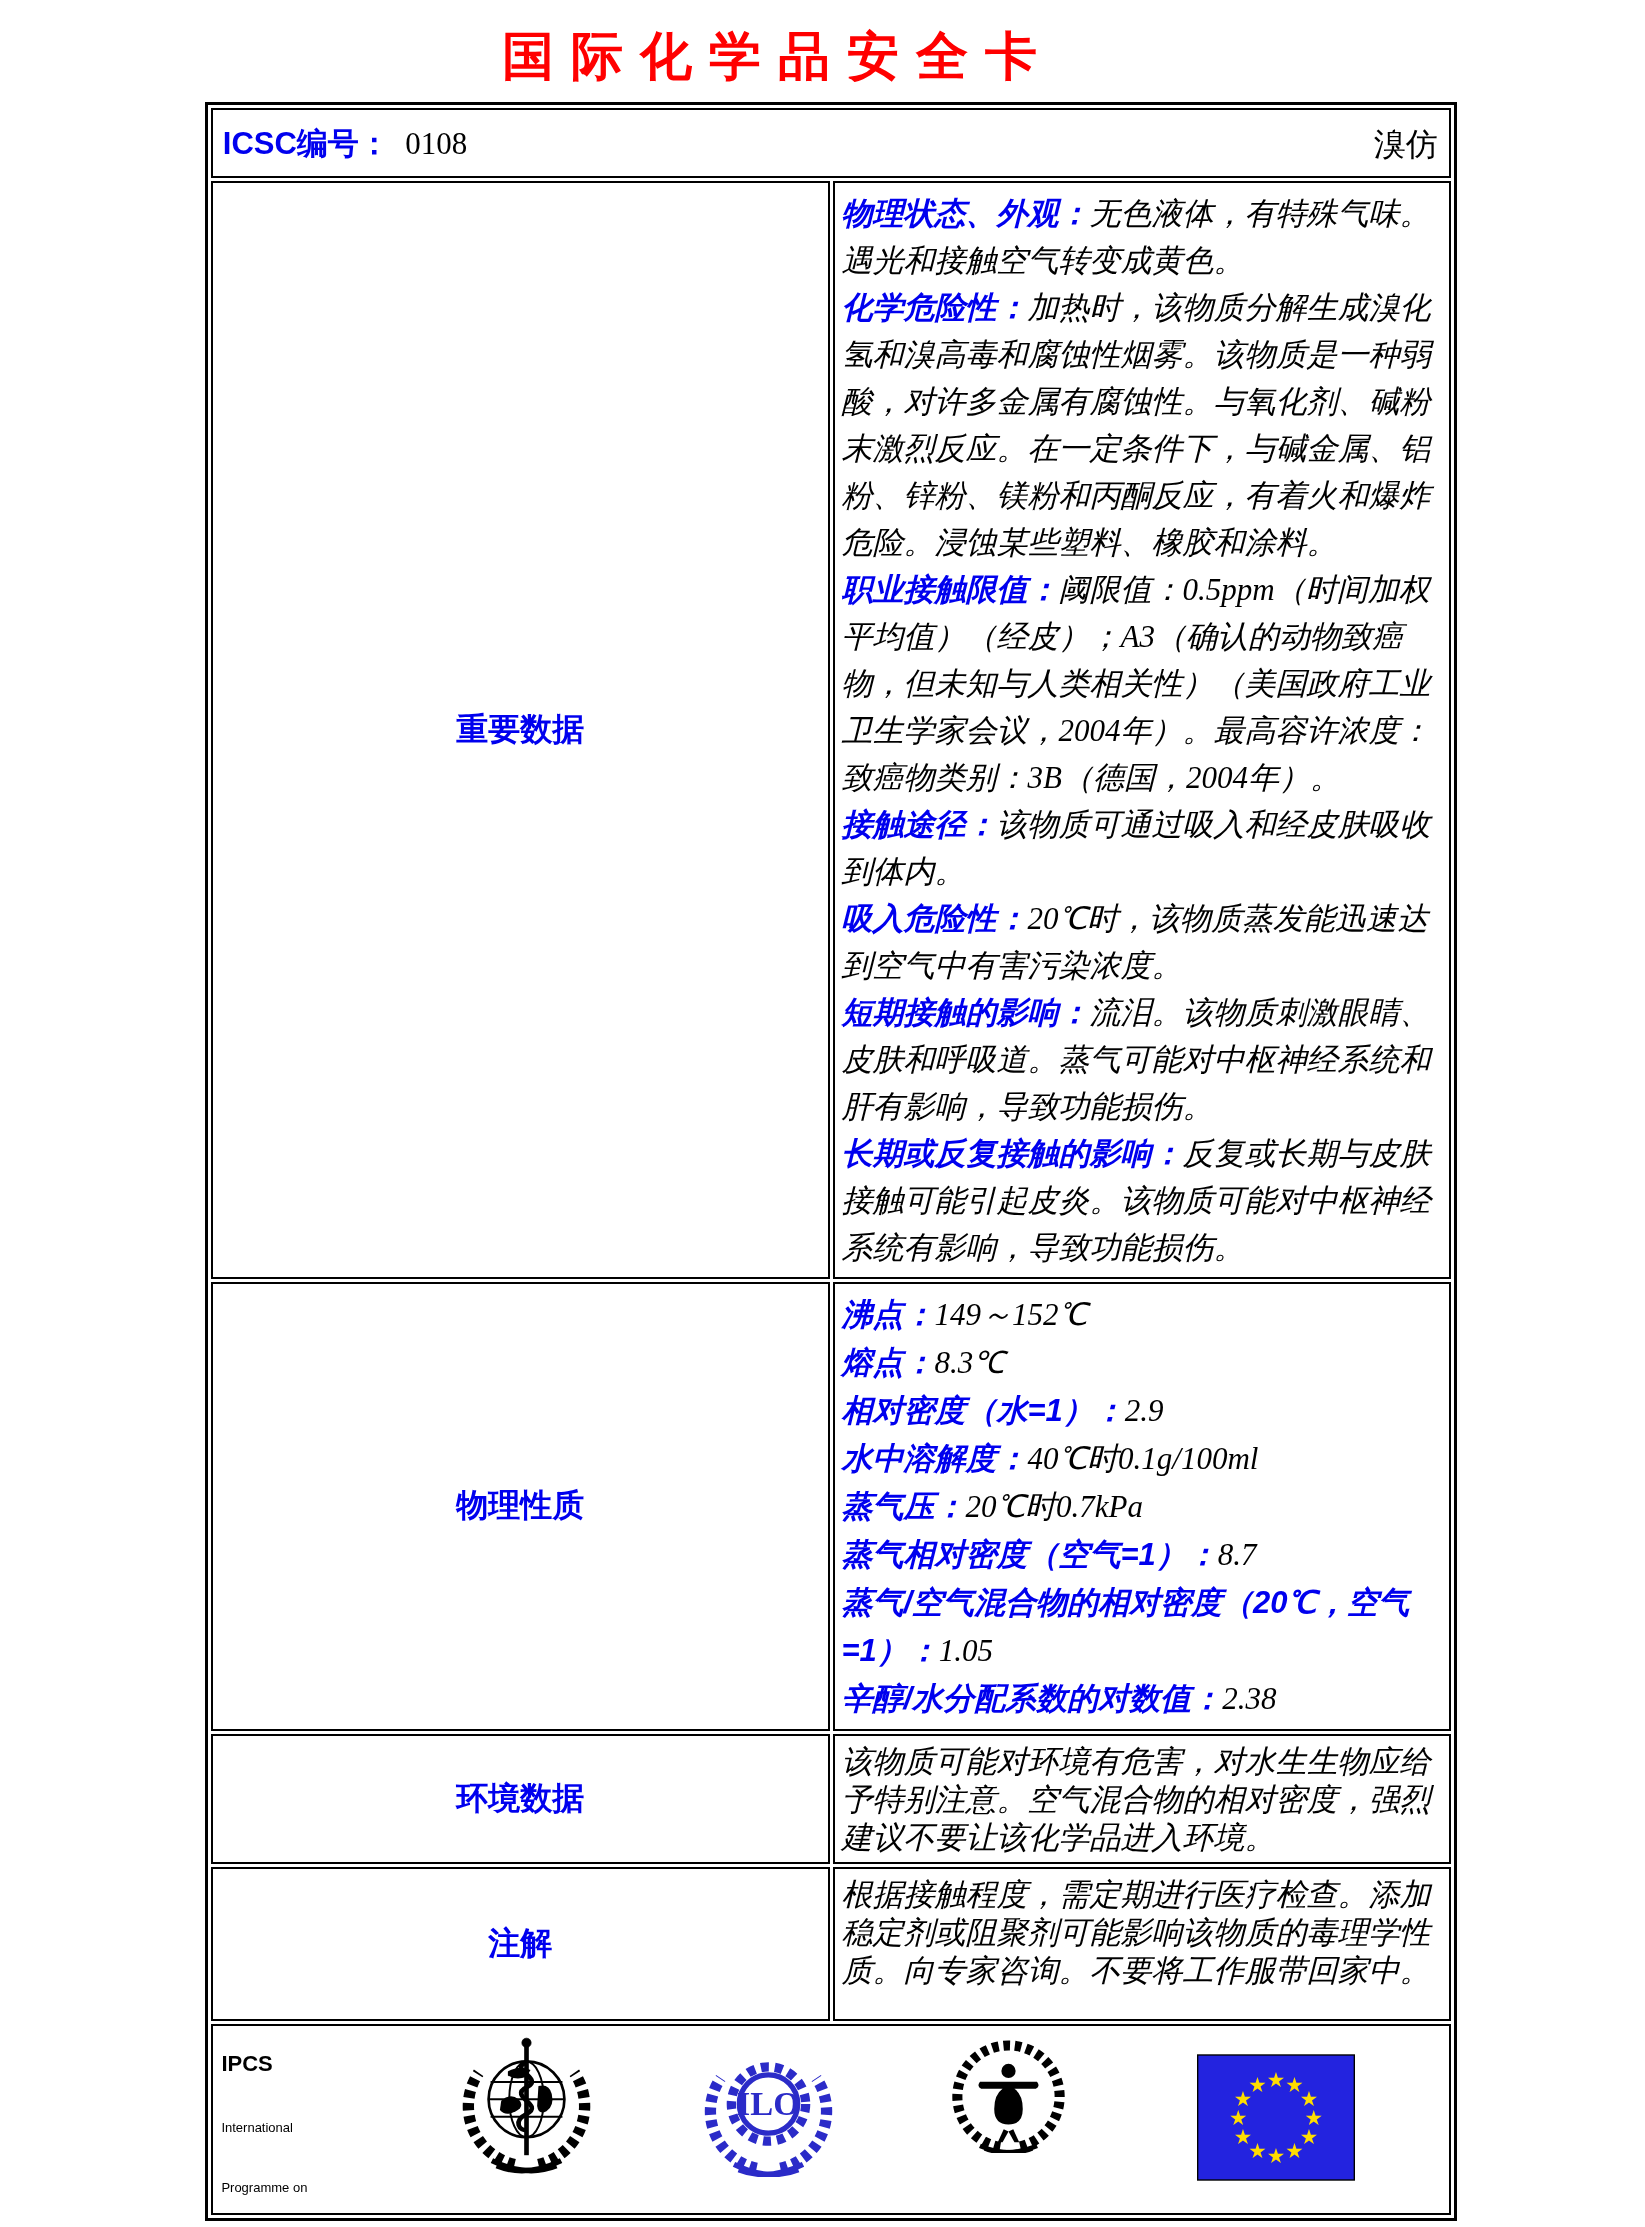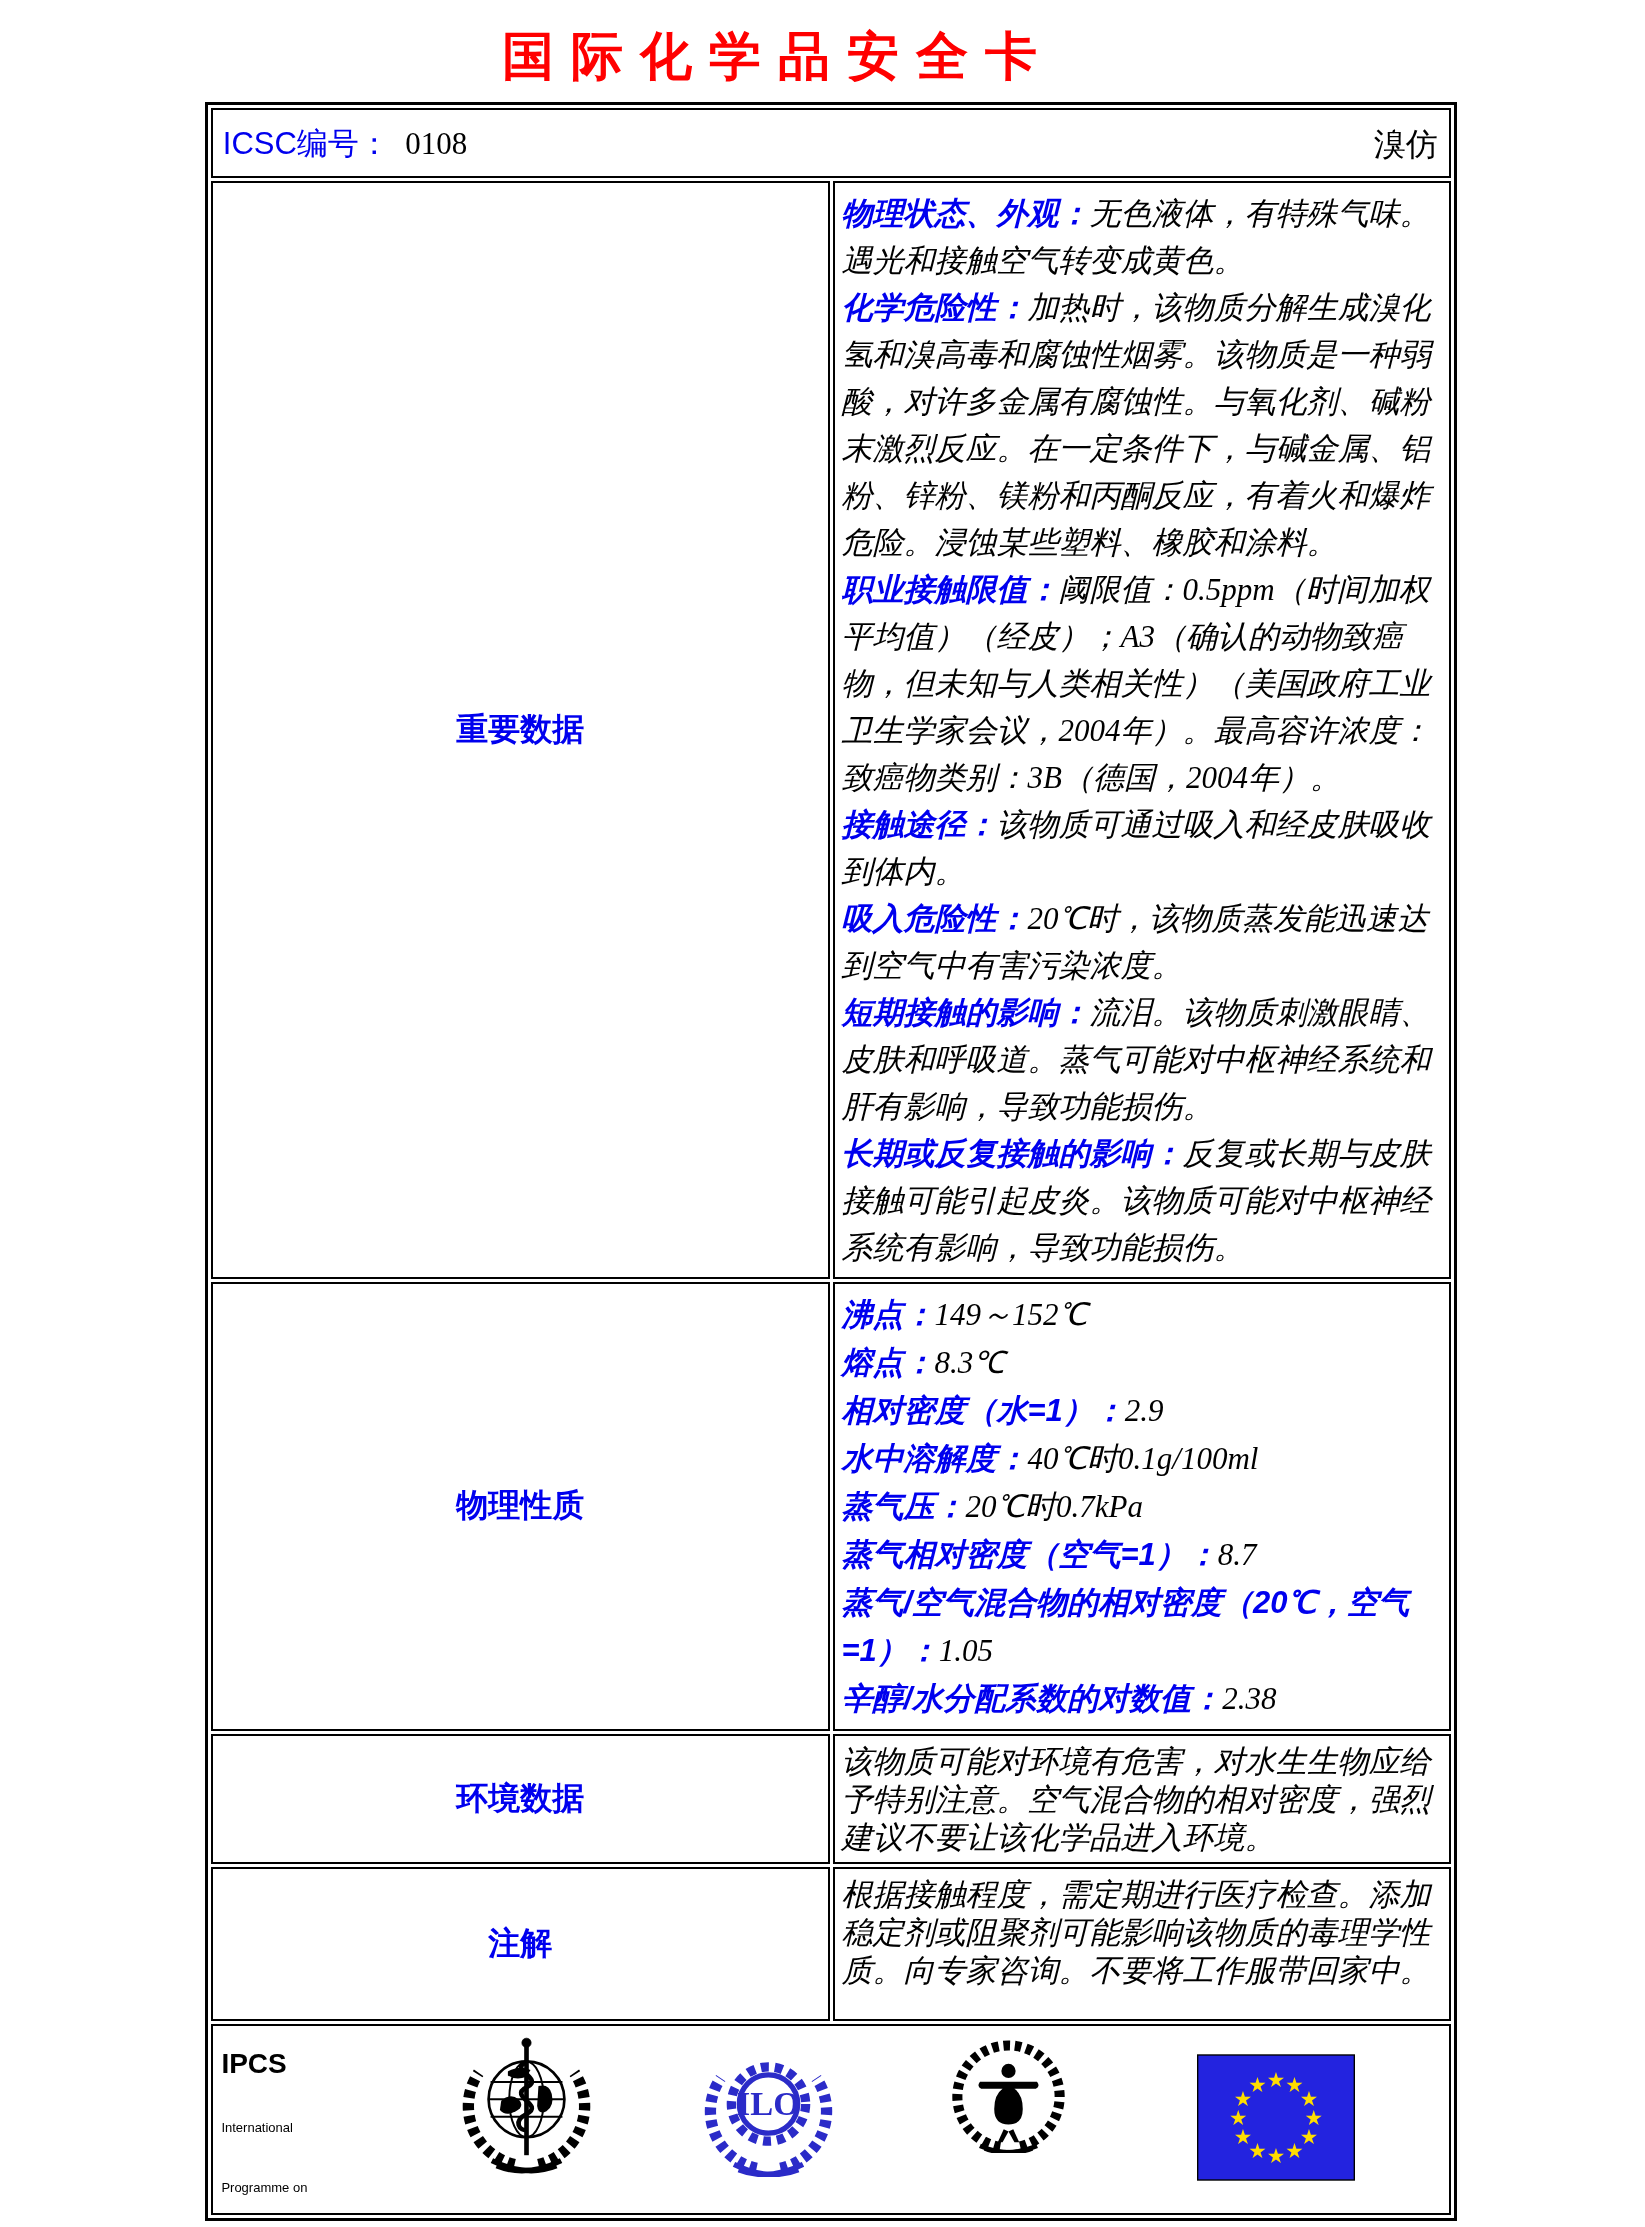--- a/index.html
+++ b/index.html
@@ -26,37 +26,37 @@
     width:162px; vertical-align:middle; text-align:center;
     color:#0000ee; font-weight:bold; font-size:32px;
     font-family:"Liberation Sans", sans-serif; padding:4px;
   }
   td.content { padding:7px 12.6px 5.6px 7px; font-size:31px; line-height:47px;font-style:italic; }
   td.content p { margin:0; text-align:left; }
   .blabel { color:#0000ee; font-weight:bold; font-family:"Liberation Sans", sans-serif; }
   .icsc-cell {
     padding:12.6px 11.2px 9.8px 9.8px; font-size:31px; height:43px; overflow:hidden;
   }
-  .icsc-label { color:#0000ee; font-weight:normal; font-family:"Liberation Sans", sans-serif; }
+  .icsc-label { color:#0000ee; font-weight:bold; font-family:"Liberation Sans", sans-serif; }
   .icsc-number { color:#000; margin-left:15.4px; }
   .chem-name { float:right; font-size:32px; }
   .cell-important { height:727px; }
   .cell-phys { height:383px; }
   .cell-phys p { line-height:48px; }
   .cell-env { height:71px; }
   .cell-env p, .cell-notes p { line-height:38px; }
   .cell-notes { height:137px; }
   .cell-addl { height:42px; }
   .logos-cell { padding:0; height:187px; }
   .logos-inner { position:relative; width:100%; height:187px; }
   .ipcs-block {
     position:absolute; left:8.4px; top:22.4px;
     font-family:"Liberation Sans", sans-serif; color:#000;
   }
-  .ipcs-acronym { font-size:28px; font-weight:bold; line-height:32px; }
+  .ipcs-acronym { font-size:22px; font-weight:bold; line-height:32px; }
   .ipcs-line { font-size:13px; line-height:25px;margin-top:35px; }
   .logo { position:absolute; }
   .logo-who  { left:247px; top:8.4px; }
   .logo-ilo  { left:489px; top:15.4px; }
   .unep-block { position:absolute; left:732px; top:14px; width:126px; text-align:center; }
   .logo-eu   { left:984px; top:28px; }
 </style>
 </head>
 <body>
 

